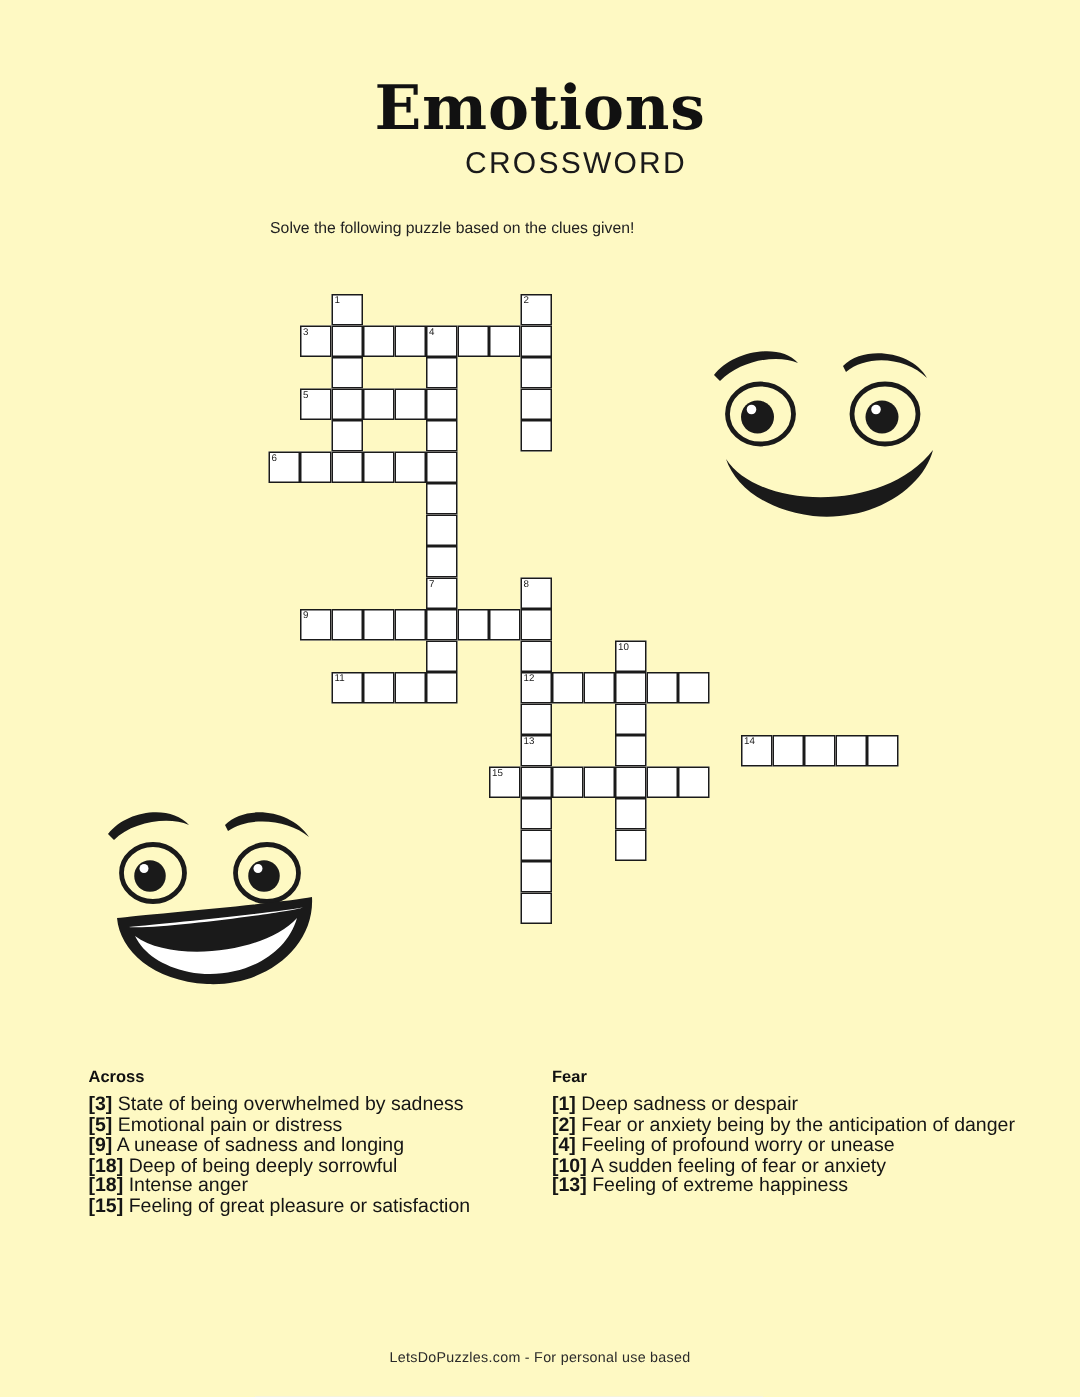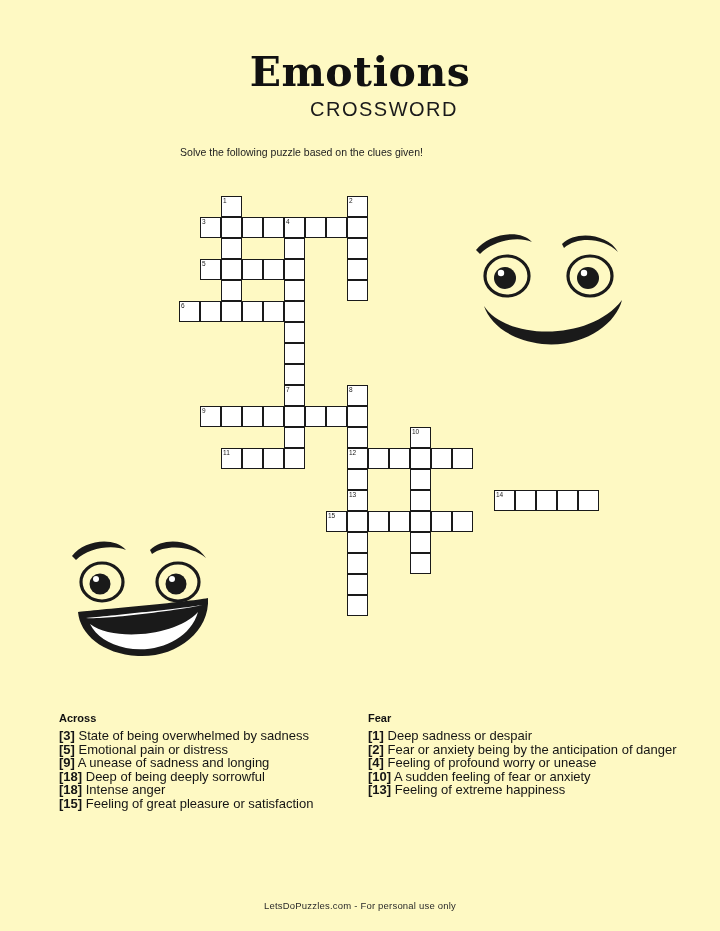--- a/index.html
+++ b/index.html
@@ -288,14 +288,14 @@
     <div class="clue-col down">
       <div class="clue-head">Fear</div>
       <div class="clue-item"><span class="cnum">[1]</span> <span>Deep sadness or despair</span></div>
       <div class="clue-item"><span class="cnum">[2]</span> <span>Fear or anxiety being by the anticipation of danger</span></div>
       <div class="clue-item"><span class="cnum">[4]</span> <span>Feeling of profound worry or unease</span></div>
       <div class="clue-item"><span class="cnum">[10]</span> <span>A sudden feeling of fear or anxiety</span></div>
       <div class="clue-item"><span class="cnum">[13]</span> <span>Feeling of extreme happiness</span></div>
     </div>
   </div>
 
-  <div class="footer">LetsDoPuzzles.com - For personal use only</div>
+  <div class="footer">LetsDoPuzzles.com - For personal use based</div>
 </div>
 
 </body></html>

